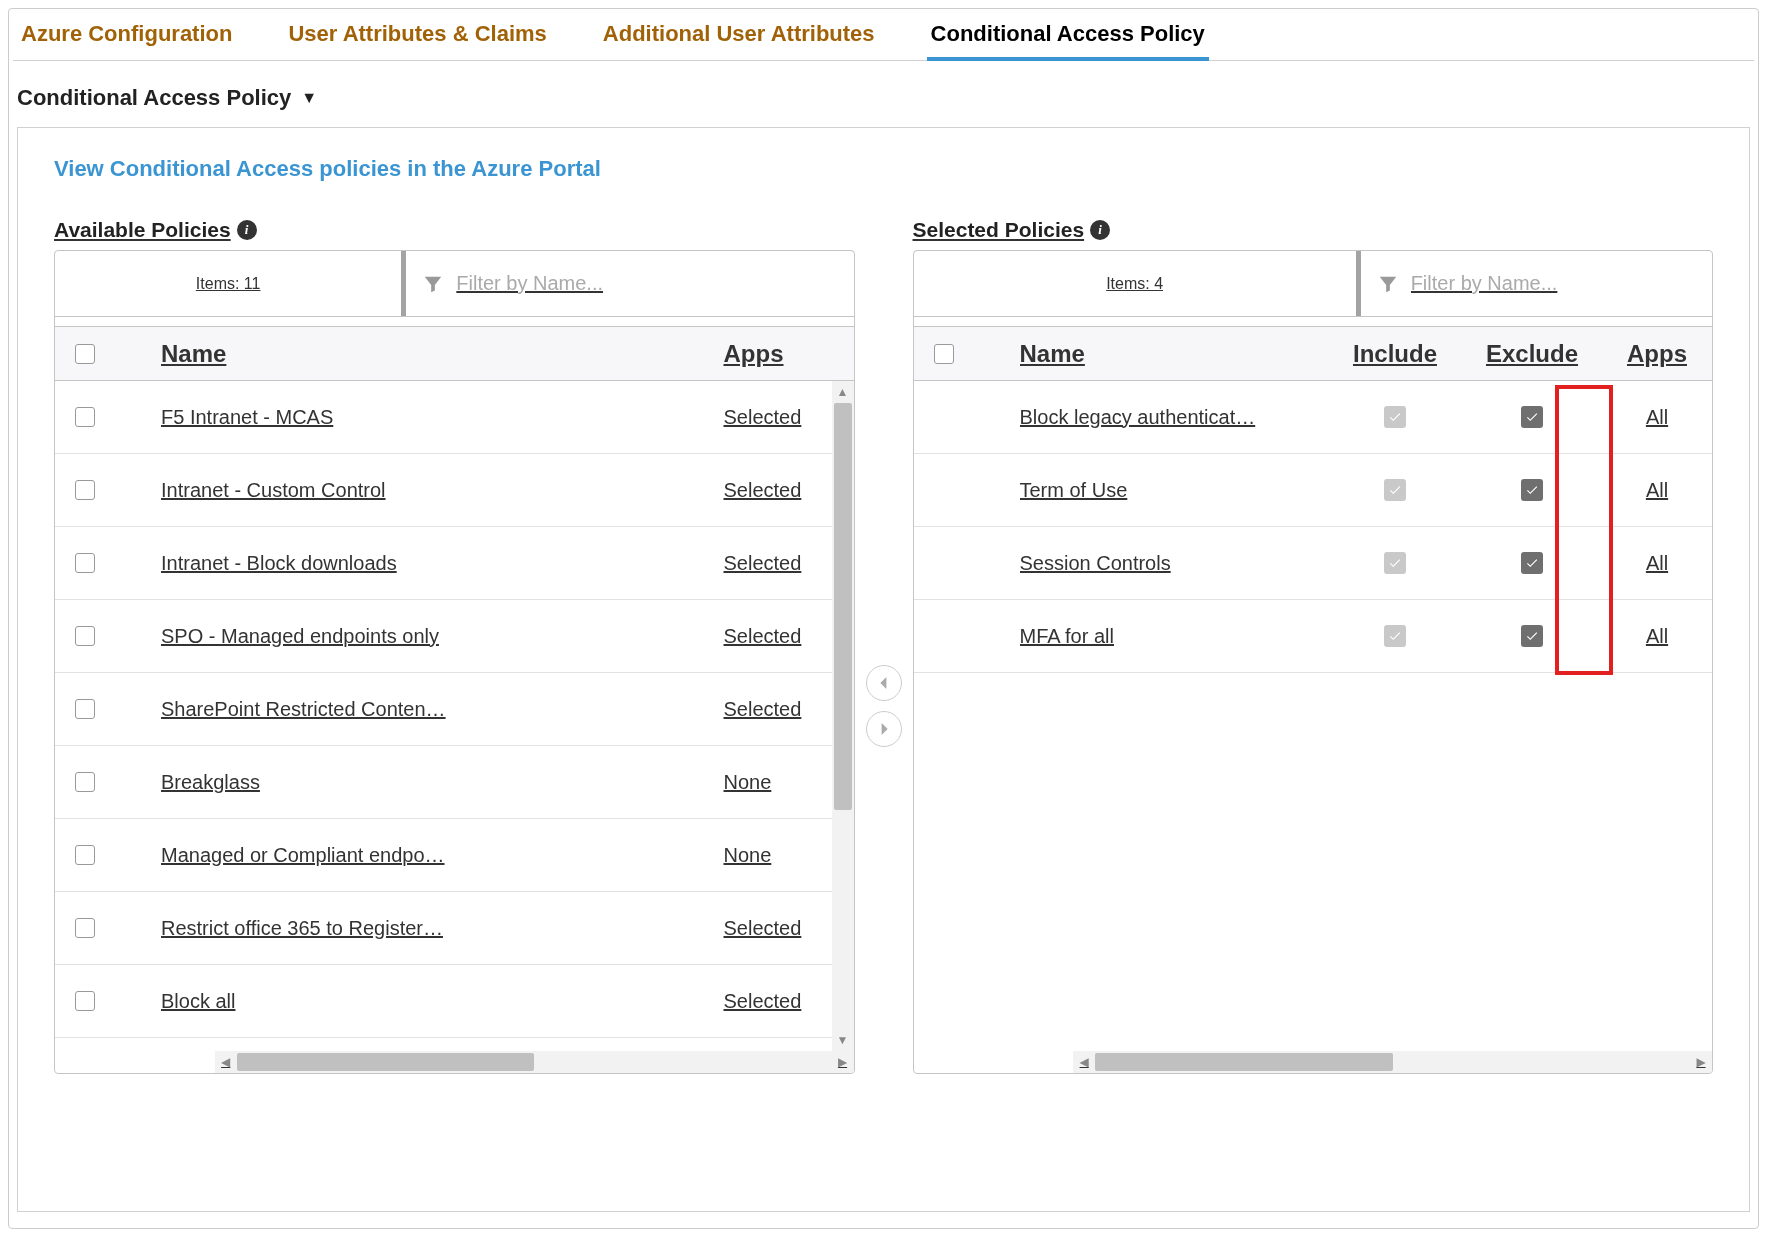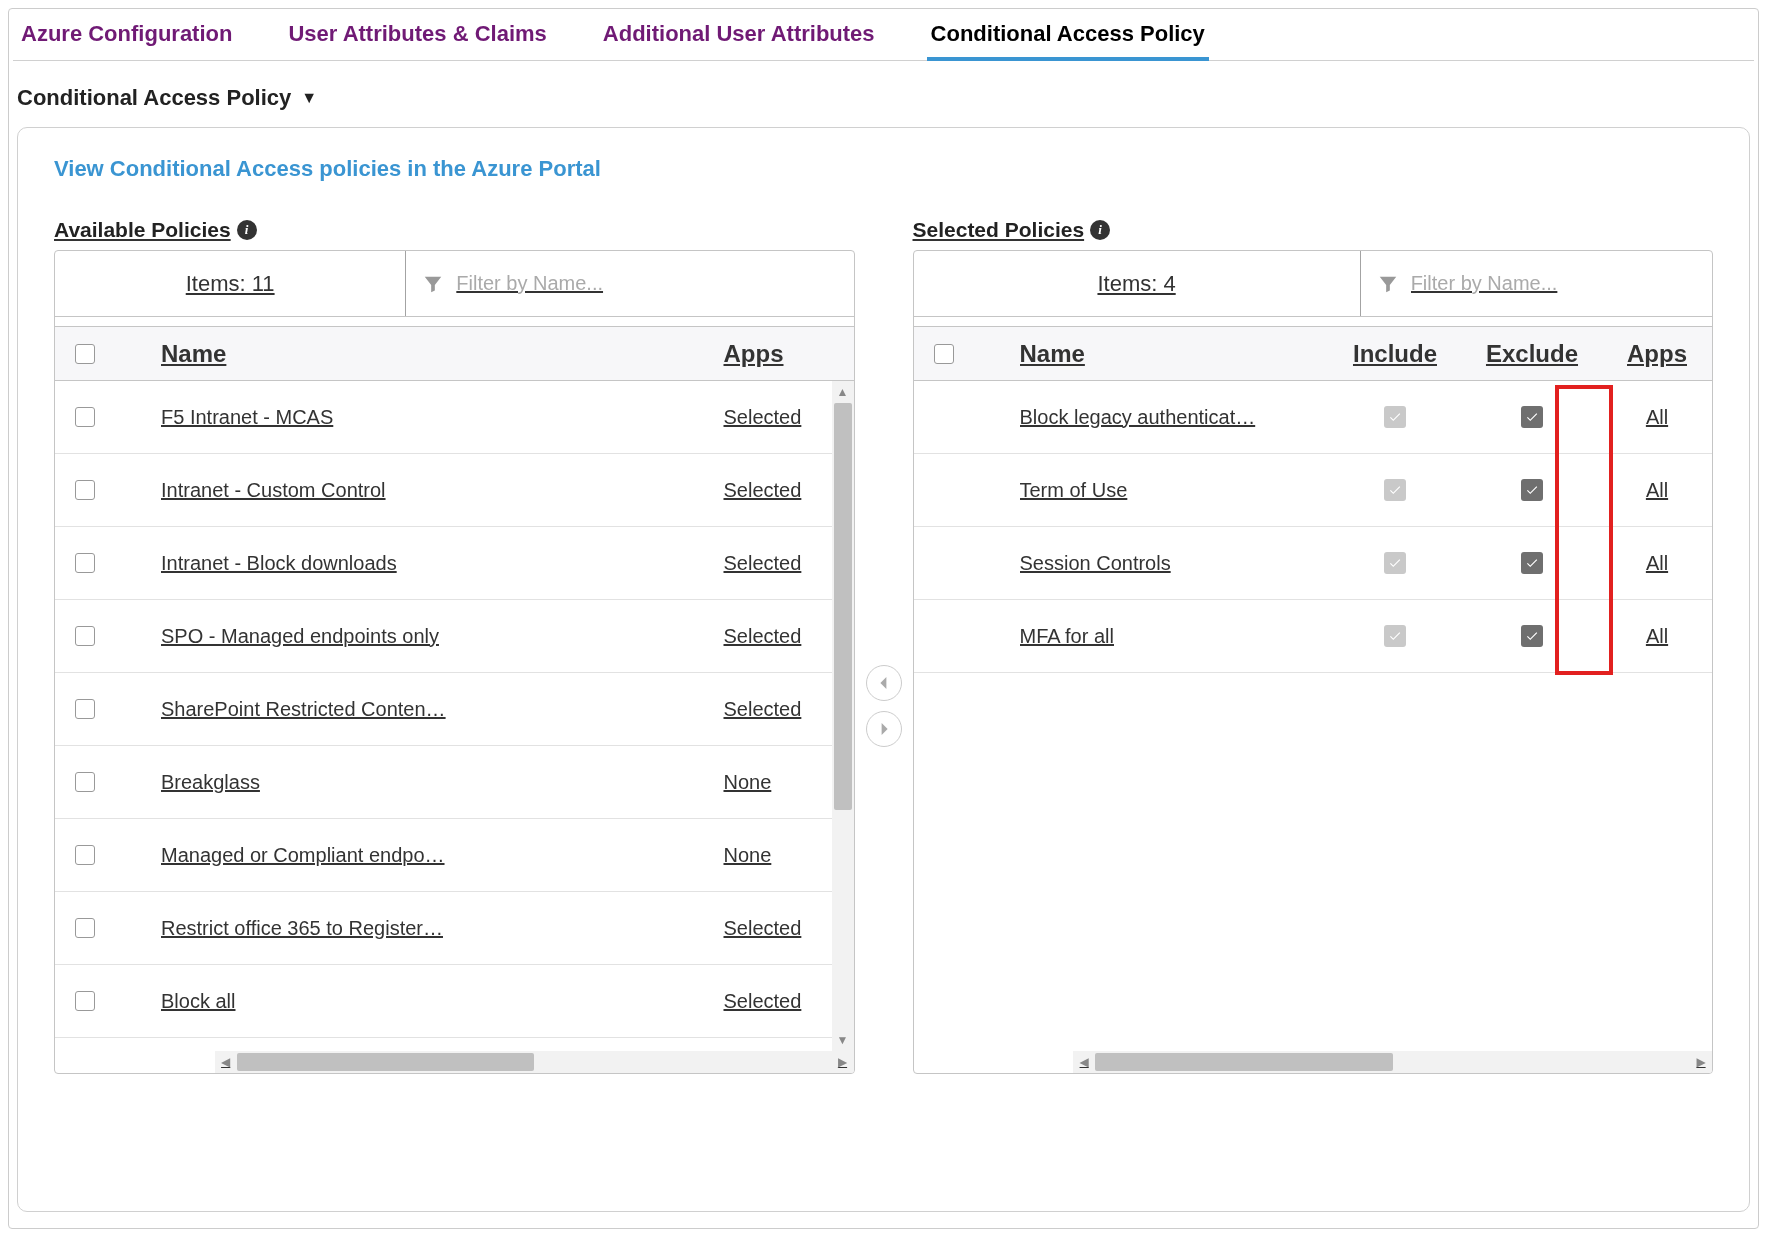--- a/index.html
+++ b/index.html
@@ -1,39 +1,39 @@
 <!DOCTYPE html>
 <html><head>
 <meta charset="utf-8">
 <style>
   * { box-sizing: border-box; margin: 0; padding: 0; }
   body { font-family: -apple-system, BlinkMacSystemFont, "Segoe UI", Helvetica, Arial, sans-serif; font-size: 18px; color: #333; background: #fff; width: 1767px; height: 1237px; padding: 8px; }
   .wrapper { border: 1px solid #ccc; border-radius: 4px; padding: 4px 4px 0 4px; height: 100%; }
 
   
   .tabs { display: flex; border-bottom: 1px solid #d0d0d0; padding: 0 4px; gap: 48px; }
-  .tab { padding: 8px 4px 10px 4px; font-size: 22px; font-weight: 600; color: #701a75; cursor: pointer; }
+  .tab { padding: 8px 4px 10px 4px; font-size: 22px; font-weight: 600; color: #a16207; cursor: pointer; }
   .tab.active { color: #000; border-bottom: 4px solid #3a95d2; margin-bottom: -1px; }
 
   
   .section-header { display: flex; align-items: center; gap: 10px; padding: 24px 4px 16px 4px; font-size: 22px; font-weight: 600; color: #222; }
   .section-header .caret { font-size: 16px; }
 
   
-  .panel-box { border: 1px solid #d0d0d0; border-radius: 10px; padding: 28px 36px; margin: 0 4px 8px 4px; height: 1085px; }
+  .panel-box { border: 1px solid #d0d0d0; border-radius: 0; padding: 28px 36px; margin: 0 4px 8px 4px; height: 1085px; }
   .portal-link { color: #3a95d2; font-size: 22px; font-weight: 600; margin-bottom: 36px; display: inline-block; cursor: pointer; }
 
   .dual-list { display: flex; align-items: center; gap: 4px; text-decoration: underline; }
   .list-side { flex: 1; min-width: 0; }
   .list-title { font-size: 21px; font-weight: 600; color: #222; margin-bottom: 8px; display: flex; align-items: center; gap: 6px; }
   .info-icon { display: inline-flex; align-items: center; justify-content: center; width: 20px; height: 20px; border-radius: 50%; background: #333; color: #fff; font-size: 13px; font-weight: bold; font-style: italic; font-family: Georgia, serif; }
 
   .list-box { border: 1px solid #c5c5c5; border-radius: 4px; overflow: hidden; }
   .list-toolbar { display: flex; height: 66px; border-bottom: 1px solid #c5c5c5; }
-  .items-count { flex: 0 0 44%; display: flex; align-items: center; justify-content: center; border-right: 1px solid #a3a3a3; font-size: 22px; color: #333; }
+  .items-count { flex: 0 0 44%; display: flex; align-items: center; justify-content: center; border-right: 5px solid #a3a3a3; font-size: 16px; color: #333; }
   .filter-cell { flex: 1; display: flex; align-items: center; padding: 0 16px; gap: 12px; }
   .filter-input { border: none; outline: none; font-size: 20px; width: 100%; color: #333; }
   .filter-input::placeholder { color: #aaa; }
   .filter-icon-svg { width: 22px; height: 22px; fill: #999; flex-shrink: 0; }
 
   .list-spacer { height: 10px; border-bottom: 1px solid #c5c5c5; }
 
   .table-container { position: relative; }
   .table-header { display: flex; align-items: center; height: 54px; background: #f7f7f9; border-bottom: 1px solid #c5c5c5; font-size: 24px; font-weight: 600; color: #333; padding: 0 0 0 20px; }
   .col-sel { width: 86px; display: flex; align-items: center; }

